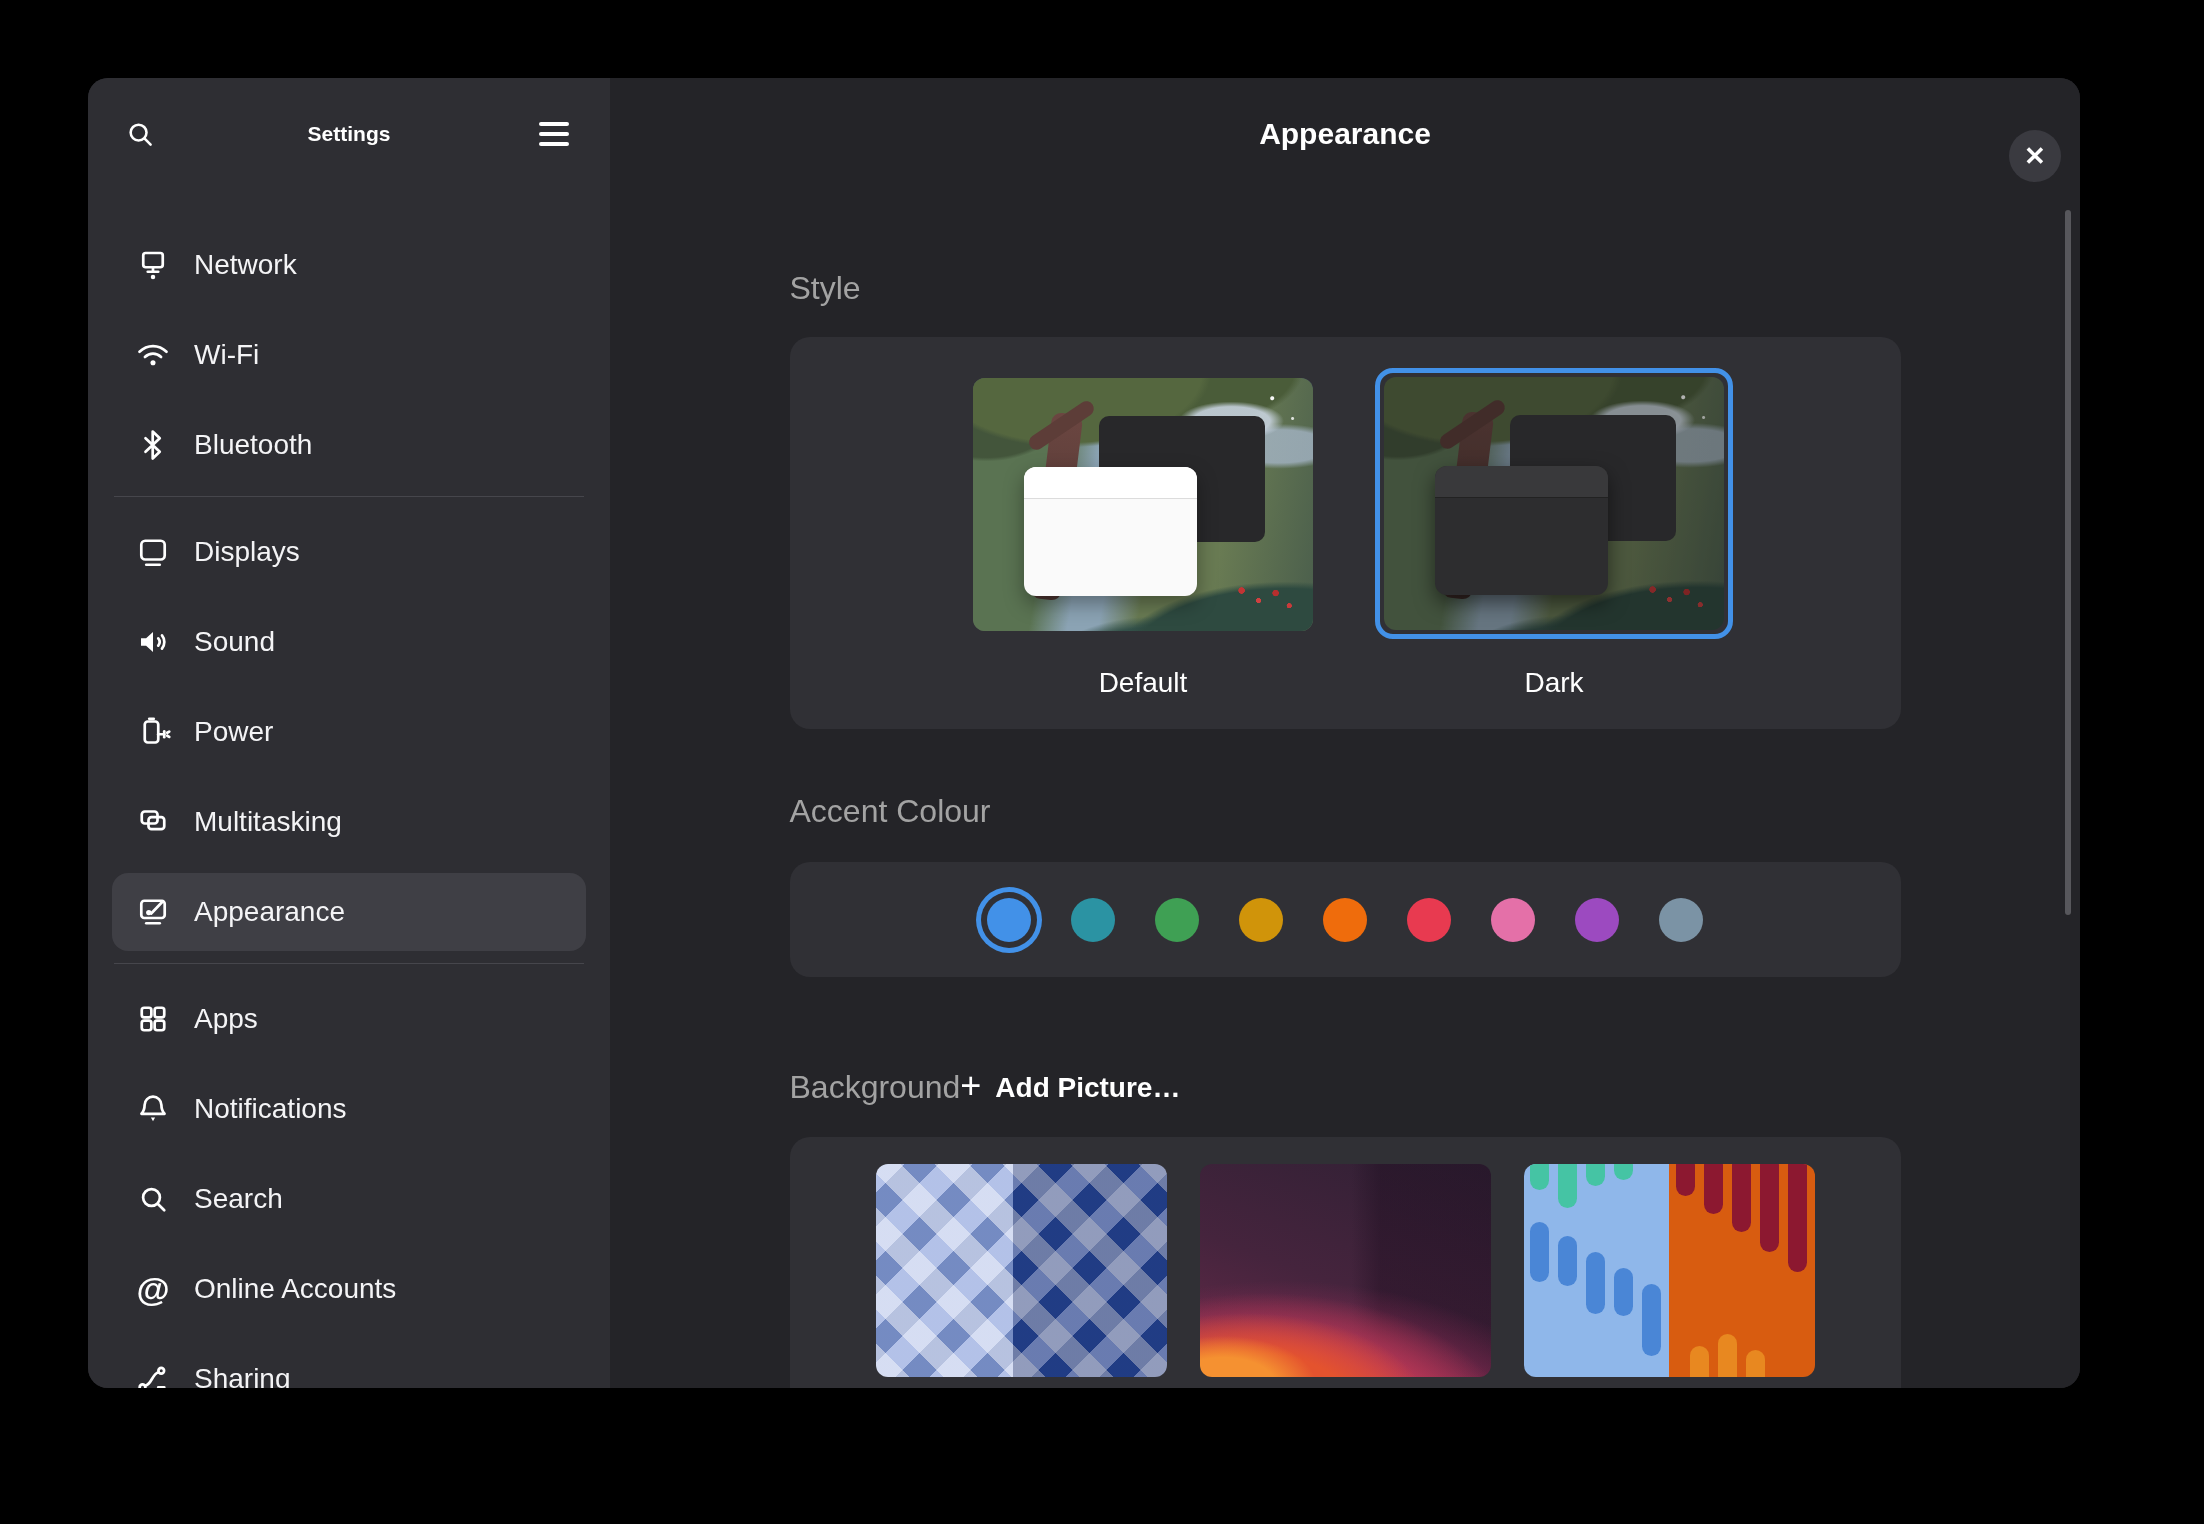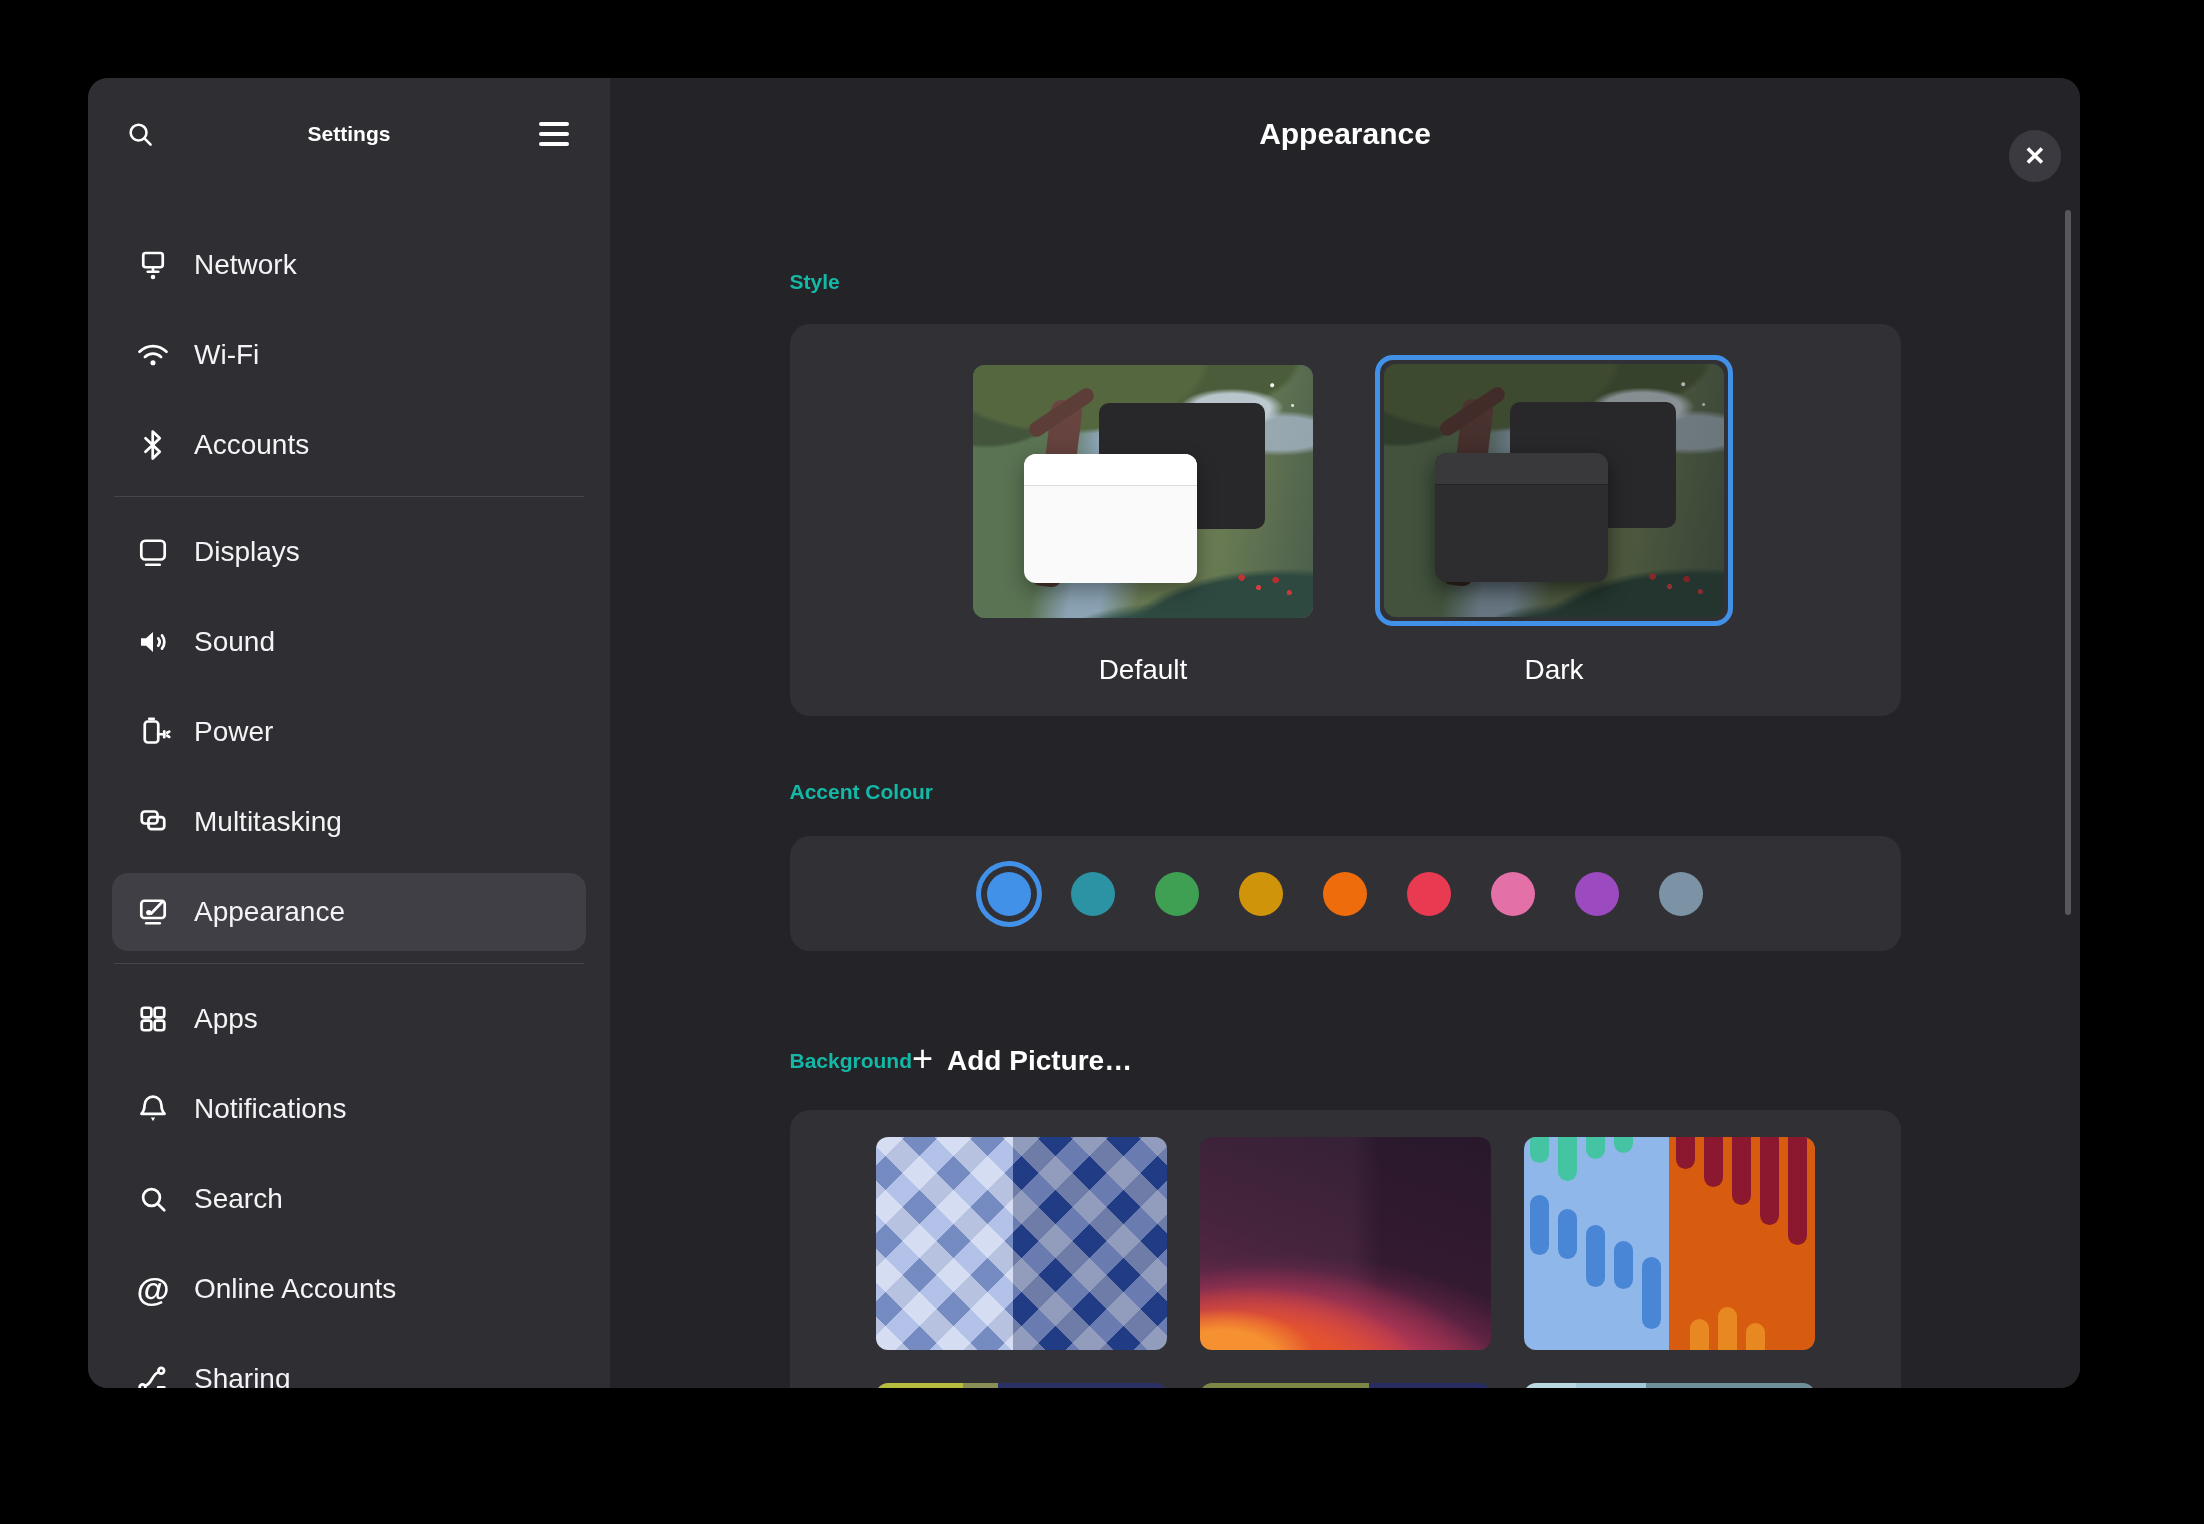--- a/index.html
+++ b/index.html
@@ -38,21 +38,21 @@
   
   .main{flex:1;position:relative;background:var(--win-bg);overflow:hidden;}
   .main-header{height:112px;display:flex;align-items:center;justify-content:center;}
   .main-title{font-size:30px;font-weight:bold;color:#fff;}
   .close-btn{position:absolute;top:52px;right:19px;width:52px;height:52px;
     border-radius:50%;background:#3a3a40;border:none;color:#fff;font-size:26px;
     font-weight:bold;display:flex;align-items:center;justify-content:center;cursor:pointer;
     line-height:1;}
   .content{position:absolute;top:112px;left:0;right:0;bottom:0;}
   .inner{width:1111px;margin:0 auto;}
-  .section-heading{font-size:21px;font-weight:bold;color:#14b8a6;}
+  .section-heading{font-size:32px;font-weight:normal;color:#a3a3a3;}
   .h-style{margin-top:80px;}
   .card{background:var(--card-bg);border-radius:20px;}
   .style-card{margin-top:30px;height:392px;display:flex;justify-content:center;
     gap:46px;padding-top:31px;}
   .style-option{display:flex;flex-direction:column;align-items:center;cursor:pointer;padding-left:16px;}
   .opt-default{margin-top:10px;}
   .preview{width:340px;height:253px;border-radius:12px;overflow:hidden;position:relative;}
   .dark-frame{border:5px solid var(--accent);border-radius:18px;padding:4px;}
   .style-label{font-size:28px;color:#fff;}
   .opt-default .style-label{margin-top:36px;}
@@ -176,21 +176,21 @@
             </svg>
         </span>
         <span>Wi-Fi</span>
       </div>
       <div class="nav-item">
         <span class="nav-icon">
           <svg viewBox="0 0 24 24">
               <path d="M7 7.5l9.5 9L11.8 21V3l4.7 4.5L7 16.5"></path>
             </svg>
         </span>
-        <span>Accounts</span>
+        <span>Bluetooth</span>
       </div>
 
       <div class="divider"></div>
 
       <div class="nav-item">
         <span class="nav-icon">
           <svg viewBox="0 0 24 24">
               <rect x="4.2" y="4.5" width="15.6" height="12.5" rx="2.6" stroke-width="2"></rect>
               <path d="M7.5 20.5h9" stroke-width="2.2"></path>
             </svg>

